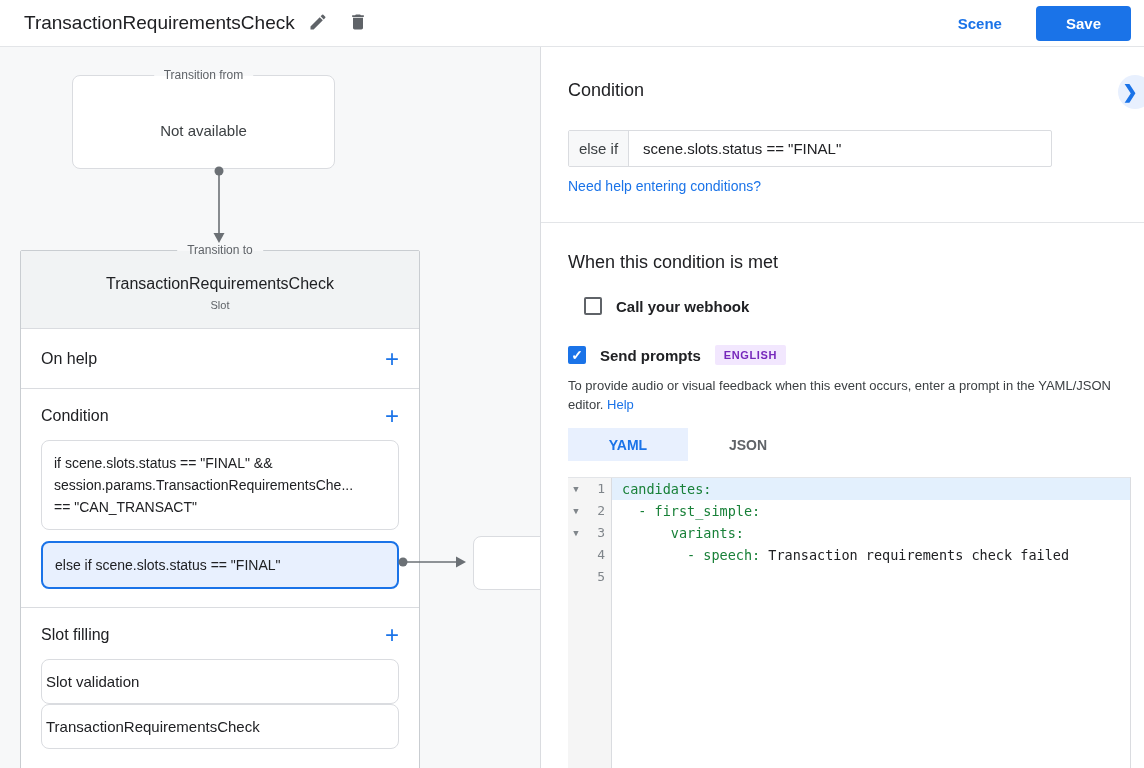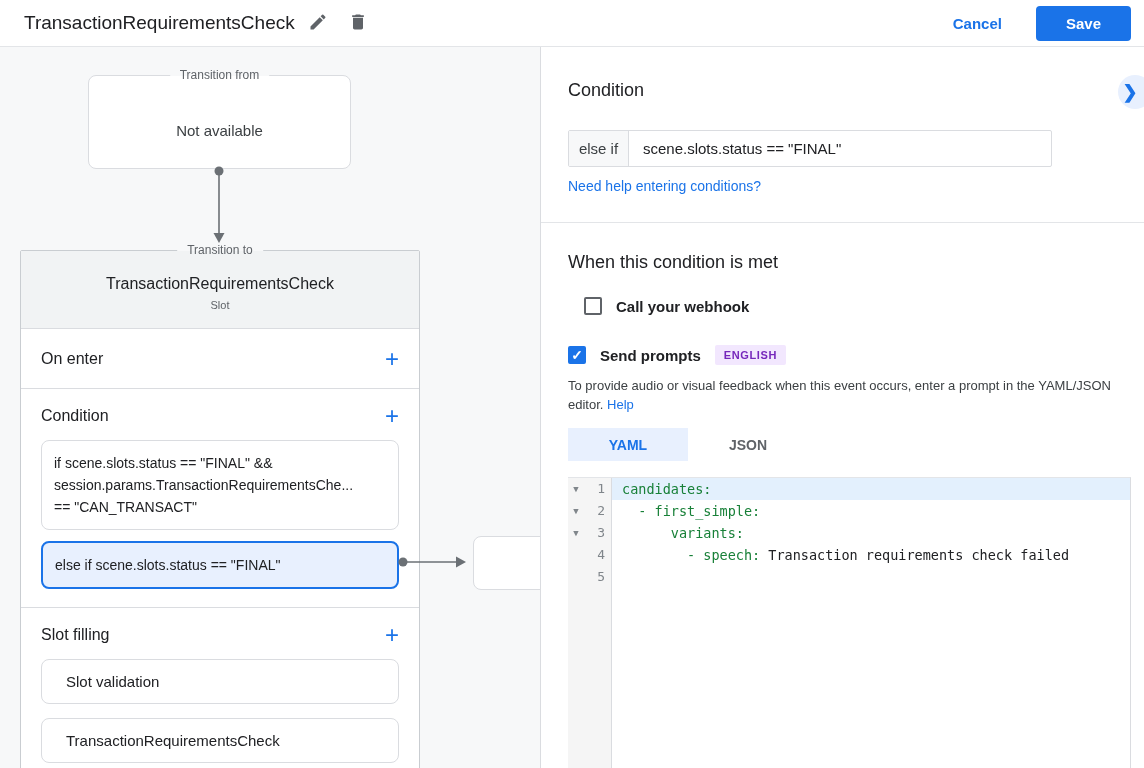--- a/index.html
+++ b/index.html
@@ -16,21 +16,21 @@
   .topbar-spacer { flex:1; }
   .cancel-btn { border:none; background:transparent; color:#1a73e8; font-size:15px; font-weight:bold;
     margin-right:34px; cursor:pointer; font-family:inherit; }
   .save-btn { background:#1a73e8; color:#fff; border:none; border-radius:4px; font-size:15px;
     font-weight:bold; padding:9px 30px; margin-right:13px; cursor:pointer; font-family:inherit; }
 
   
   .left-area { position:absolute; top:47px; left:0; width:540px; bottom:0;
     background:#f7f8f9; overflow:hidden; }
 
-  .tfrom-box { position:absolute; left:88px; top:28px; width:263px; height:94px; background:#fff;
+  .tfrom-box { position:absolute; left:72px; top:28px; width:263px; height:94px; background:#fff;
     border:1px solid #dadce0; border-radius:8px; }
   .float-label { position:absolute; top:-8px; left:50%; transform:translateX(-50%);
     font-size:12px; color:#5f6368; padding:0 10px; white-space:nowrap; }
   .lbl-outer { background:linear-gradient(#f7f8f9 55%, #ffffff 55%); }
   .lbl-card  { background:linear-gradient(#f7f8f9 55%, #f1f3f4 55%); }
   .tfrom-content { position:absolute; top:46px; width:100%; text-align:center; font-size:15px; color:#3c4043; }
 
   .connector-svg { position:absolute; top:0; left:0; width:540px; height:721px; pointer-events:none; z-index:3; }
 
   .scene-card { position:absolute; left:20px; top:203px; width:400px; bottom:-10px;
@@ -47,22 +47,22 @@
 
   .section { border-bottom:1px solid #dadce0; padding-bottom:18px; }
   .section.last { border-bottom:none; }
   .section-head { display:flex; align-items:center; justify-content:space-between; padding:15px 20px 12px 20px; }
   .section-body { padding:0 20px; }
 
   .cond-box { border:1px solid #dadce0; border-radius:8px; background:#fff;
     padding:11px 12px; font-size:14px; line-height:22px; color:#202124; margin-bottom:11px; cursor:pointer; }
   .cond-box.selected { border:2px solid #1a73e8; background:#e8f0fe; margin-bottom:0; }
 
-  .slot-box { border:1px solid #dadce0; border-radius:8px; background:#fff; padding:13px 24px;
-    font-size:15px; color:#202124; margin-bottom:14px; cursor:pointer; }
+  .slot-box { border:1px solid #dadce0; border-radius:8px; background:#fff; padding:13px 4px;
+    font-size:15px; color:#202124; cursor:pointer; }
 
   .target-box { position:absolute; left:473px; top:489px; width:80px; height:54px;
     background:#fff; border:1px solid #dadce0; border-radius:8px; z-index:2; }
 
   
   .panel { position:absolute; top:47px; left:540px; width:604px; bottom:0; background:#fff;
     border-left:1px solid #dadce0; overflow:hidden; z-index:4; }
   .panel-title { position:absolute; left:27px; top:33px; font-size:18px; color:#202124; }
   .chev-btn { position:absolute; right:-8px; top:28px; width:34px; height:34px; border-radius:50%;
     background:#e8f0fe; border:none; color:#1a73e8; font-size:18px; font-weight:bold; cursor:pointer;
@@ -127,40 +127,40 @@
     </span>
   </button>
   <button class="icon-btn">
     <span>
       <svg viewBox="0 0 24 24" width="20" height="20" fill="#5f6368">
           <path d="M6 19c0 1.1.9 2 2 2h8c1.1 0 2-.9 2-2V7H6v12zM19 4h-3.5l-1-1h-5l-1 1H5v2h14V4z"></path>
         </svg>
     </span>
   </button>
   <div class="topbar-spacer"></div>
-  <button class="cancel-btn">Cancel</button>
+  <button class="cancel-btn">Scene</button>
   <button class="save-btn">Save</button>
 </div>
 
 <div class="left-area">
 
   <div class="tfrom-box">
     <div class="float-label lbl-outer">Transition from</div>
     <div class="tfrom-content">Not available</div>
   </div>
 
   <div class="scene-card">
     <div class="float-label lbl-card">Transition to</div>
     <div class="scene-head">
       <div class="scene-title">TransactionRequirementsCheck</div>
       <div class="scene-sub">Slot</div>
     </div>
 
     <div class="row-simple">
-      <div class="row-label">On enter</div>
+      <div class="row-label">On help</div>
       <button class="plus-btn">+</button>
     </div>
 
     <div class="section">
       <div class="section-head">
         <div class="row-label">Condition</div>
         <button class="plus-btn">+</button>
       </div>
       <div class="section-body">
           <div class="cond-box">

